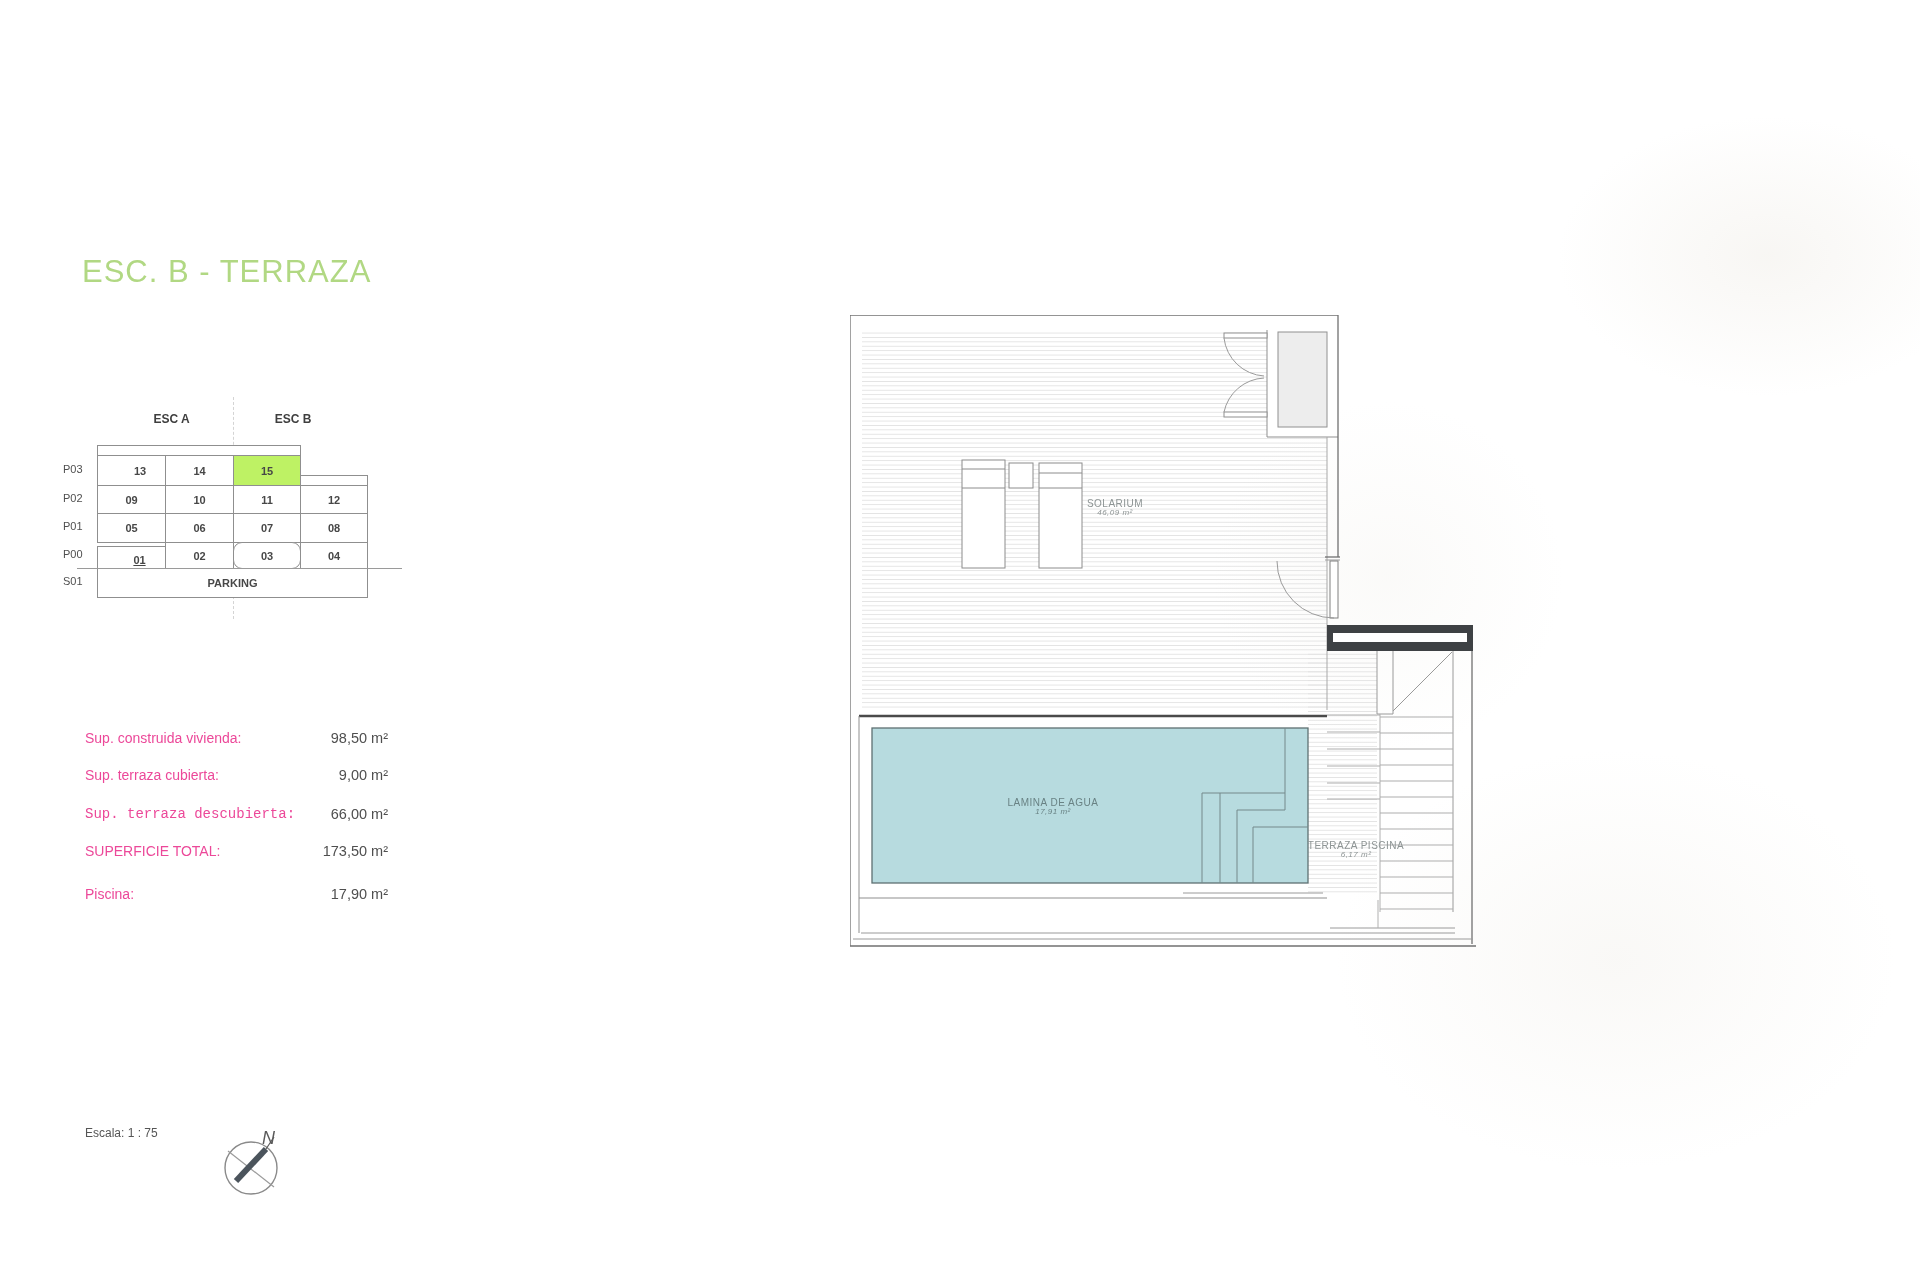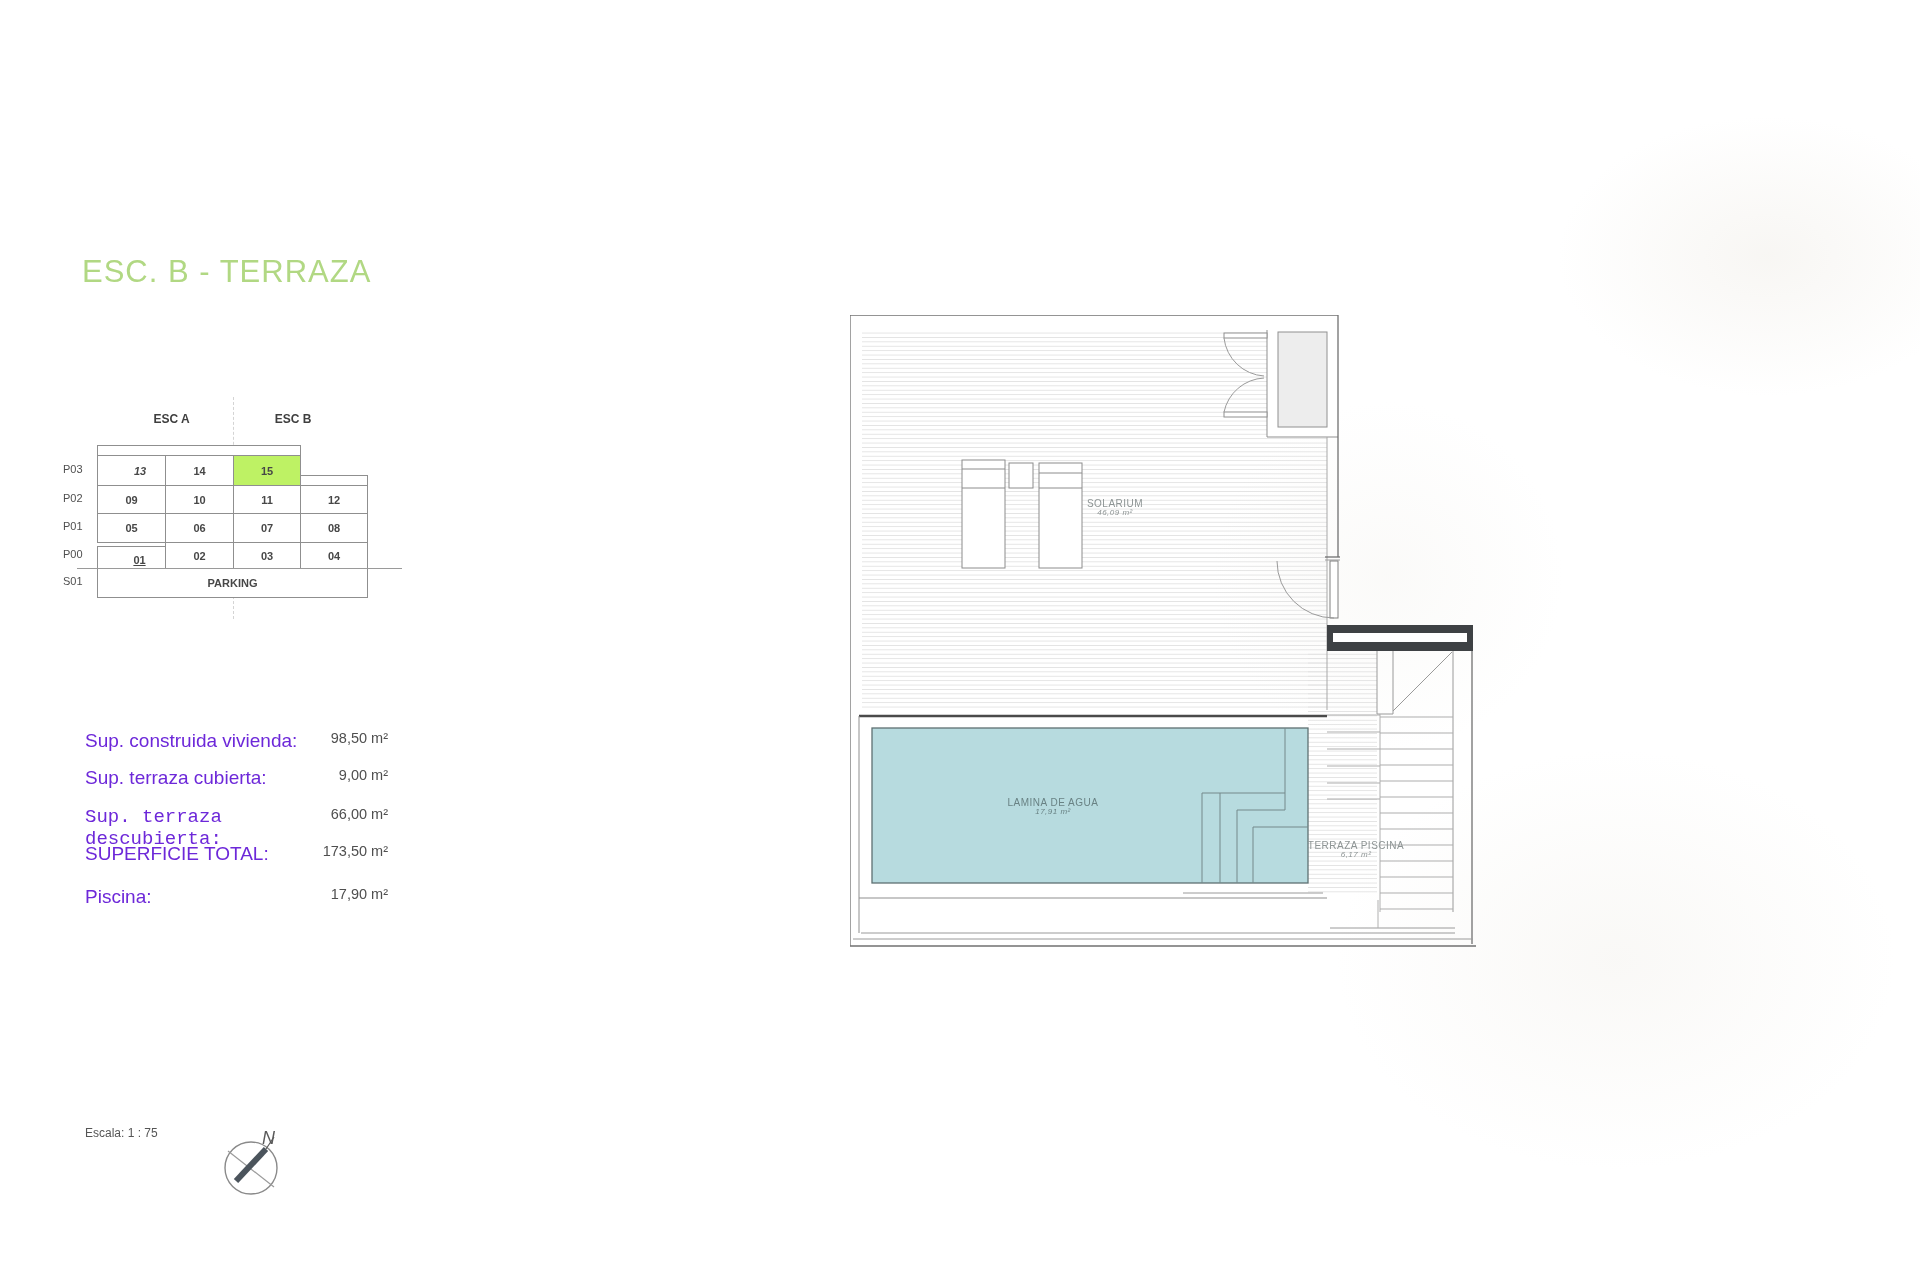--- a/index.html
+++ b/index.html
@@ -29,21 +29,21 @@
   .floor-label { position:absolute; left:63px; width:34px; font-size:11px; color:#4f4f4f; }
   .cell {
     position:absolute; border:1px solid #8f8f8f; background:#ffffff;
     display:flex; align-items:center; justify-content:center;
     font-size:11px; font-weight:700; color:#474747;
   }
   .cell.roof { background:#ffffff; }
   .cell.hl { background:#bef264; }
   .ground-line { position:absolute; left:77px; top:568px; width:325px; height:1px; background:#9a9a9a; }
   
-  .m-label { position:absolute; left:85px; width:230px; font-size:19px; color:#6d28d9; }
+  .m-label { position:absolute; left:85px; width:230px; font-size:14px; color:#ec4899; }
   .m-value { position:absolute; left:238px; width:150px; font-size:14.5px; color:#4f4f4f; text-align:right; }
   
   .scale-label { position:absolute; left:85px; top:1126px; font-size:12px; color:#555; }
   
   .plan { position:absolute; left:850px; top:315px; width:628px; height:634px; }
   .plan-label { position:absolute; text-align:center; letter-spacing:.5px; line-height:1.1; }
   .room-name { font-size:10px; color:#8d9494; }
   .room-area { font-size:8px; color:#8d9494; font-style:italic; }
   .agua .room-name, .agua .room-area { color:#698284; }
 </style>
@@ -61,37 +61,37 @@
 
   <div class="floor-label" style="top:463px;">P03</div>
   <div class="floor-label" style="top:492px;">P02</div>
   <div class="floor-label" style="top:520px;">P01</div>
   <div class="floor-label" style="top:548px;">P00</div>
   <div class="floor-label" style="top:575px;">S01</div>
 
   <div class="cell roof" style="left:97px; top:445px; width:204px; height:11px;"></div>
   <div class="cell roof" style="left:300px; top:475px; width:68px; height:11px;"></div>
 
-  <div class="cell" style="left:97px;  top:455px; width:86px; height:31px;font-style:italic;">13</div>
+  <div class="cell" style="left:97px;  top:455px; width:86px; height:31px;">13</div>
   <div class="cell" style="left:165px; top:455px; width:69px; height:31px;">14</div>
   <div class="cell hl" style="left:233px; top:455px; width:68px; height:31px;">15</div>
 
   <div class="cell" style="left:97px;  top:485px; width:69px; height:29px;">09</div>
   <div class="cell" style="left:165px; top:485px; width:69px; height:29px;">10</div>
   <div class="cell" style="left:233px; top:485px; width:68px; height:29px;">11</div>
   <div class="cell" style="left:300px; top:485px; width:68px; height:29px;">12</div>
 
   <div class="cell" style="left:97px;  top:513px; width:69px; height:30px;">05</div>
   <div class="cell" style="left:165px; top:513px; width:69px; height:30px;">06</div>
   <div class="cell" style="left:233px; top:513px; width:68px; height:30px;">07</div>
   <div class="cell" style="left:300px; top:513px; width:68px; height:30px;">08</div>
 
   <div class="cell" style="left:97px;  top:546px; width:85px; height:27px;text-decoration:underline;">01</div>
   <div class="cell" style="left:165px; top:542px; width:69px; height:27px;">02</div>
-  <div class="cell" style="left:233px; top:542px; width:68px; height:27px;">03</div>
+  <div class="cell" style="left:233px; top:542px; width:68px; height:27px;border-radius:9px;">03</div>
   <div class="cell" style="left:300px; top:542px; width:68px; height:27px;">04</div>
 
   <div class="cell" style="left:97px; top:568px; width:271px; height:30px;">PARKING</div>
 
   <div class="ground-line"></div>
 </div>
 
 <div>
   <div class="m-label" style="top:730px;">Sup. construida vivienda:</div>
   <div class="m-value" style="top:730px;">98,50 m²</div>

